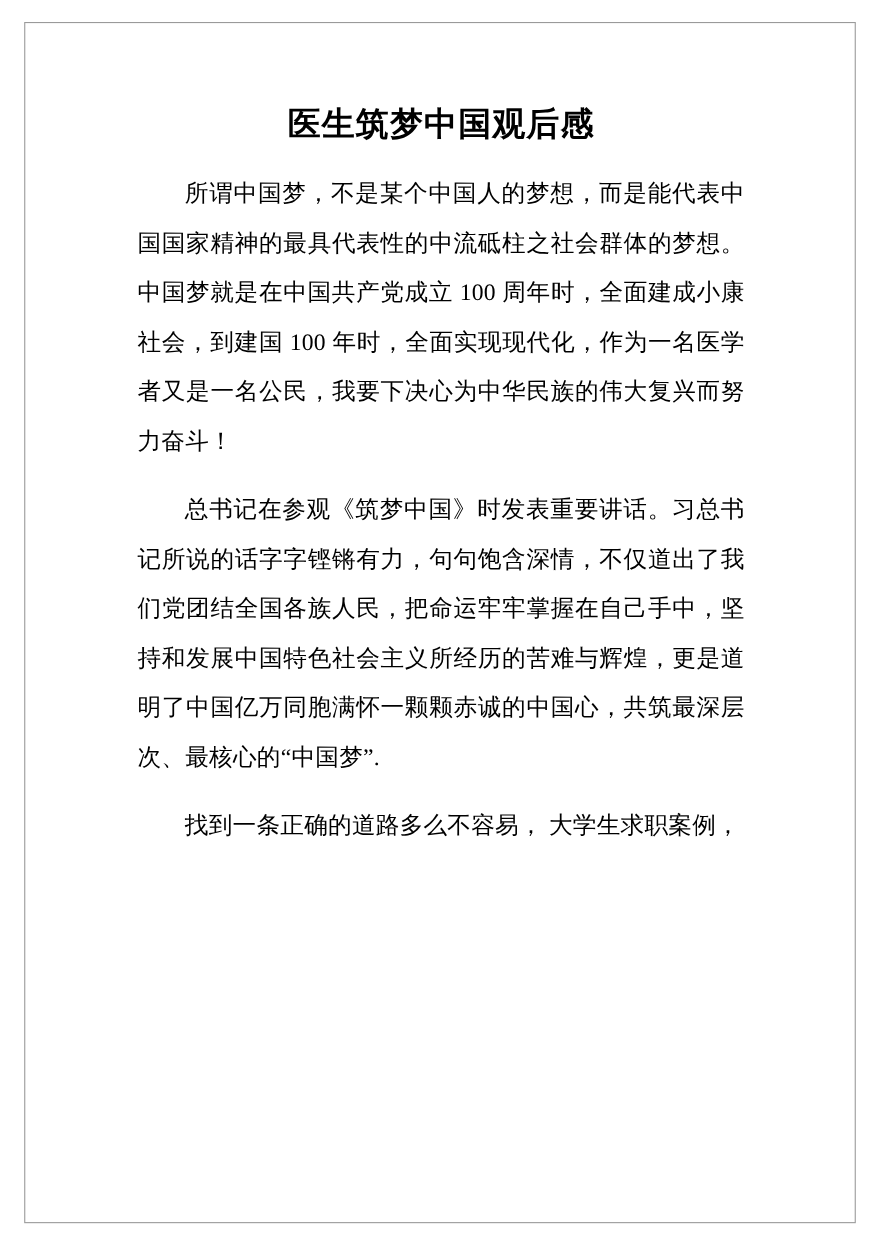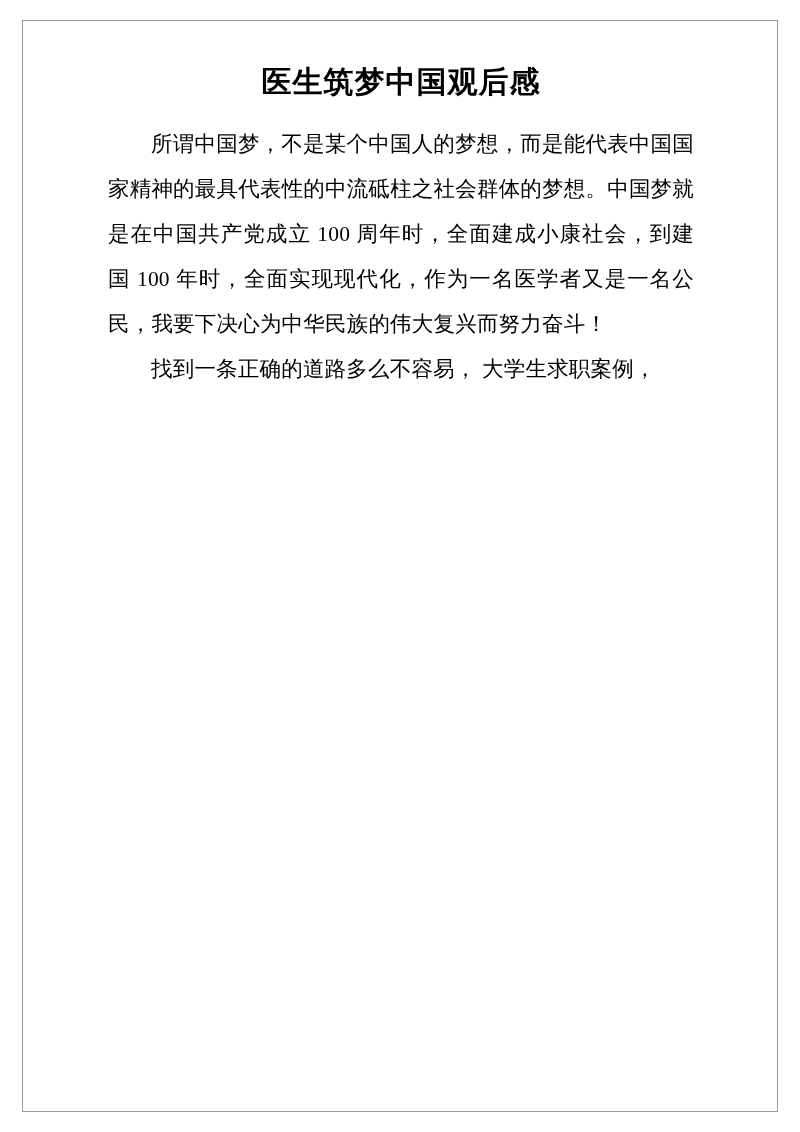--- a/index.html
+++ b/index.html
@@ -27,47 +27,48 @@
     top: 20px;
     right: 22px;
     bottom: 20px;
     border: 1px solid #9a9a9a;
     box-sizing: border-box;
     pointer-events: none;
   }
   .content {
     position: absolute;
     left: 108px;
-    top: 60px;
+    top: 92px;
     width: 586px;
   }
   .doc-title {
     font-family: "DejaVu Sans", "Liberation Sans", sans-serif;
     font-weight: bold;
     font-size: 30px;
     line-height: 44px;
     text-align: center;
     letter-spacing: 1px;
     margin: 0 0 18px 0;
   }
   .para {
     font-size: 21.5px;
     line-height: 45px;
     text-align: justify;
     text-justify: inter-ideograph;
     text-indent: 2em;
-    margin: 0;
+    margin: 17px;
     letter-spacing: 0.2px;
   }
 </style>
 </head>
 <body>
 
 <div class="page">
   <div class="page-border"></div>
 
   <div class="content">
     <h1 class="doc-title">医生筑梦中国观后感</h1>
 
     <p class="para">所谓中国梦，不是某个中国人的梦想，而是能代表中国国家精神的最具代表性的中流砥柱之社会群体的梦想。中国梦就是在中国共产党成立 100 周年时，全面建成小康社会，到建国 100 年时，全面实现现代化，作为一名医学者又是一名公民，我要下决心为中华民族的伟大复兴而努力奋斗！</p>
+    <p class="para">总书记在参观《筑梦中国》时发表重要讲话。习总书记所说的话字字铿锵有力，句句饱含深情，不仅道出了我们党团结全国各族人民，把命运牢牢掌握在自己手中，坚持和发展中国特色社会主义所经历的苦难与辉煌，更是道明了中国亿万同胞满怀一颗颗赤诚的中国心，共筑最深层次、最核心的“中国梦”.</p>
     <p class="para">找到一条正确的道路多么不容易， 大学生求职案例，</p>
   </div>
 </div>
 
 </body></html>

